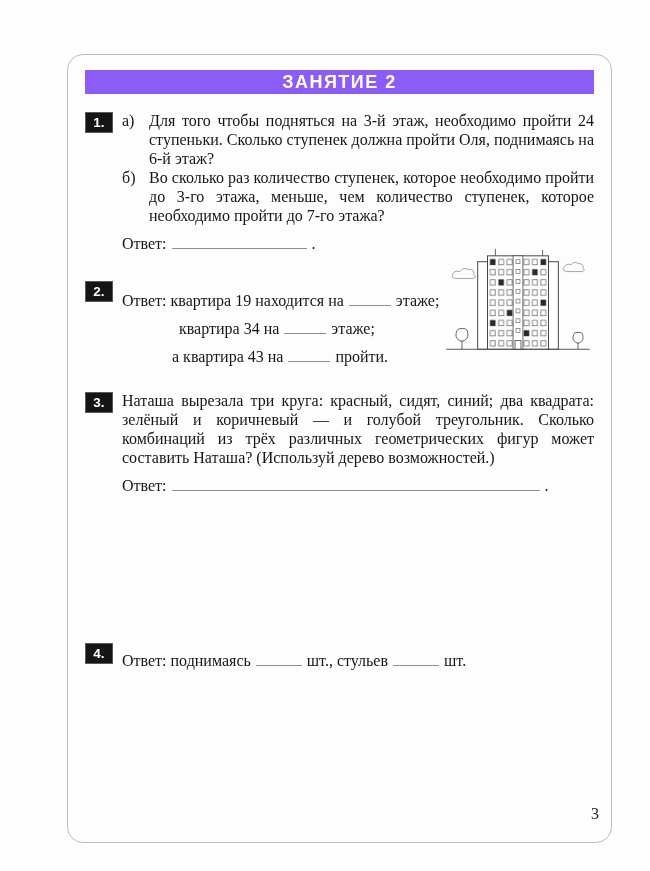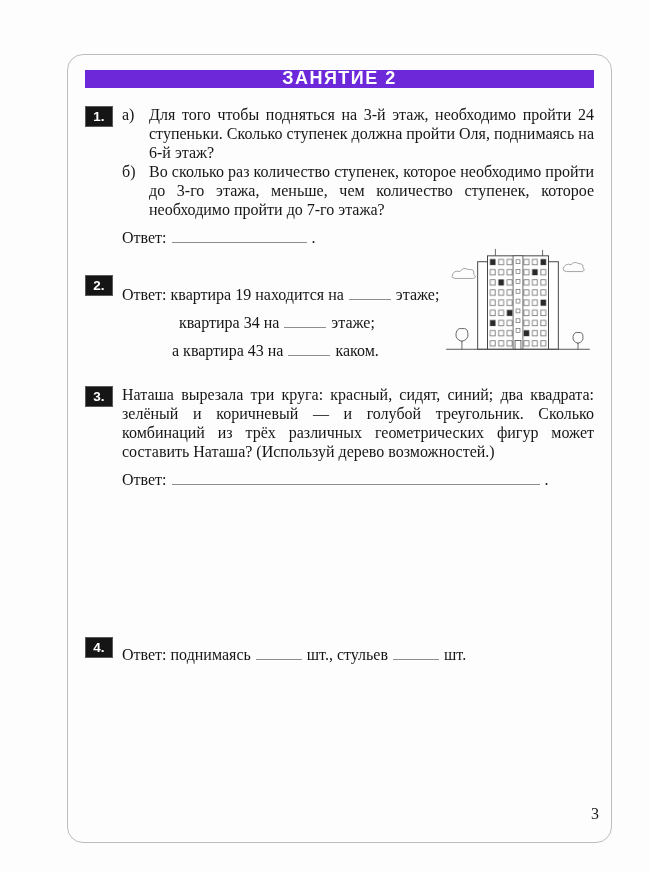--- a/index.html
+++ b/index.html
@@ -21,24 +21,24 @@
     width: 545px; height: 789px;
     border: 1.5px solid #bdbdbd;
     border-radius: 16px;
   }
   .content {
     position: absolute;
     left: 85px; top: 70px;
     width: 509px;
   }
   .header-bar {
-    height: 18px;
-    background: #6d28d9;
+    height: 24px;
+    background: #8b5cf6;
     display: flex;
-    align-items: flex-end;
+    align-items: center;
     justify-content: center;
   }
   .header-title {
     color: #ffffff;
     font-family: "Liberation Sans", sans-serif;
     font-weight: bold;
     font-size: 18px;
     letter-spacing: 1.5px;
   }
   .problem { display: flex; gap: 9px; align-items: flex-start; }
@@ -129,21 +129,21 @@
       <div class="badge">2.</div>
       <div class="pbody">
         <div class="answer p2ans1">
           <span>Ответ:</span>
           <span>квартира 19 находится на</span><span class="blank b42"></span><span>этаже;</span>
         </div>
         <div class="answer p2ans2">
           <span>квартира 34 на</span><span class="blank b42"></span><span>этаже;</span>
         </div>
         <div class="answer p2ans3">
-          <span>а квартира 43 на</span><span class="blank b42"></span><span>каком.</span>
+          <span>а квартира 43 на</span><span class="blank b42"></span><span>пройти.</span>
         </div>
       </div>
     </div>
 
     <div class="problem p3">
       <div class="badge">3.</div>
       <div class="pbody">
         <div class="fulltext">Наташа вырезала три круга: красный, сидят, синий; два квадрата: зелёный и коричневый — и голубой треугольник. Сколько комбинаций из трёх различных геометрических фигур может составить Наташа? (Используй дерево возможностей.)</div>
         <div class="answer">
           <span>Ответ:</span><span class="blank b370"></span><span>.</span>

